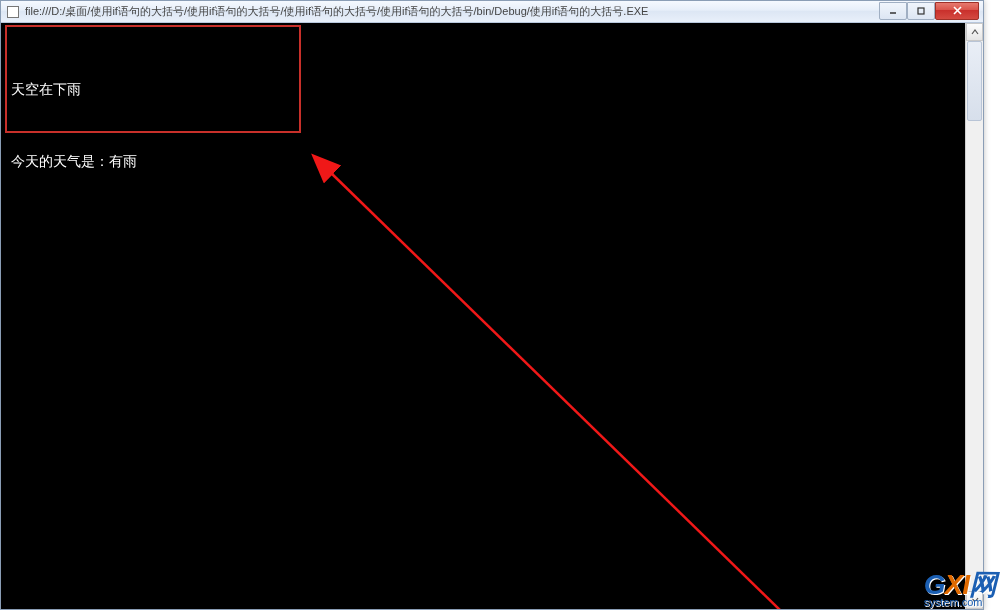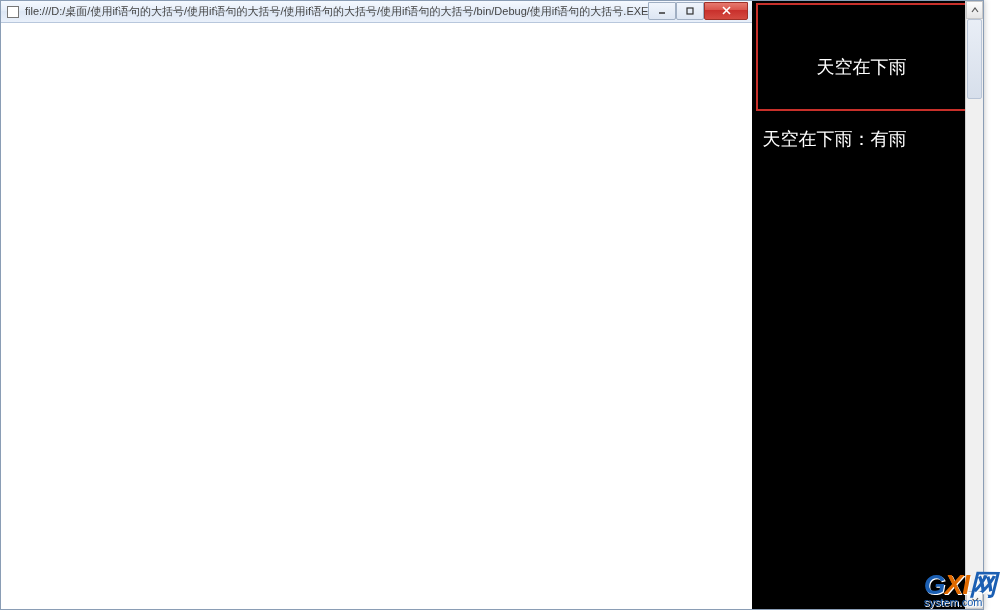--- a/index.html
+++ b/index.html
@@ -17,23 +17,22 @@
     }
     .window {
       position: absolute;
       top: 0;
       left: 0;
       width: 984px;
       height: 610px;
       border: 1px solid #8a9db5;
       background: #fff;
       display: flex;
-      flex-direction: row;
+      flex-direction: column;
       box-shadow: 0 0 6px rgba(0,0,0,0.25);
-      text-align: right;
     }
     .titlebar {
       height: 22px;
       background: linear-gradient(to bottom, #f5f9ff 0%, #e6eef9 45%, #dce6f4 46%, #e9f0fa 100%);
       border-bottom: 1px solid #b8c7dc;
       display: flex;
       align-items: center;
       padding: 0 4px 0 6px;
       font-size: 11px;
       color: #333;
@@ -116,21 +115,21 @@
       position:absolute; left:1px; right:1px; top:0; height:80px;
       background: linear-gradient(to bottom,#e9eef6,#d7dfeb);
       border:1px solid #b8c4d6; border-radius:2px;
     }
     .console-text {
       position: absolute;
       top: 6px;
       left: 10px;
       color: #fff;
       font-family: "SimSun","NSimSun","宋体",monospace;
-      font-size: 18px;
+      font-size: 14px;
       line-height: 24px;
       white-space: pre;
     }
     .highlight-box {
       position: absolute;
       top: 2px;
       left: 4px;
       width: 296px;
       height: 108px;
       border: 2px solid #c8302a;
@@ -192,21 +191,21 @@
             <line x1="9" y1="2" x2="2" y2="9" stroke="#fff" stroke-width="1.6"></line>
           </svg>
       </div>
     </div>
   </div>
 
   <div class="client-area">
     <div class="console">
       <div class="console-text">
         <div>天空在下雨</div>
-        <div>天空在下雨：有雨</div>
+        <div>今天的天气是：有雨</div>
       </div>
 
       <div class="highlight-box"></div>
 
       <svg class="arrow-svg" width="966" height="590">
         <defs>
           <marker id="ah" markerWidth="12" markerHeight="12" refX="2" refY="5" orient="auto" markerUnits="strokeWidth">
             <path d="M0,0 L0,10 L12,5 z" fill="#f01818"></path>
           </marker>
         </defs>

